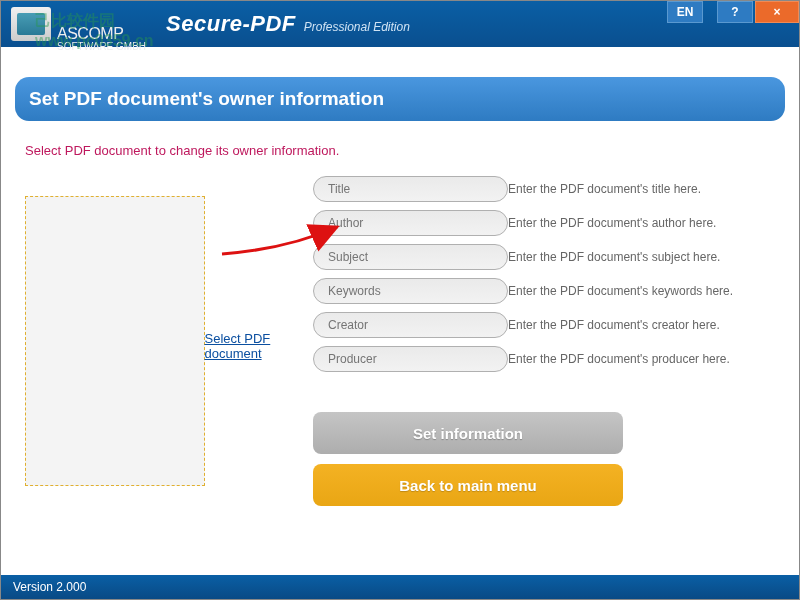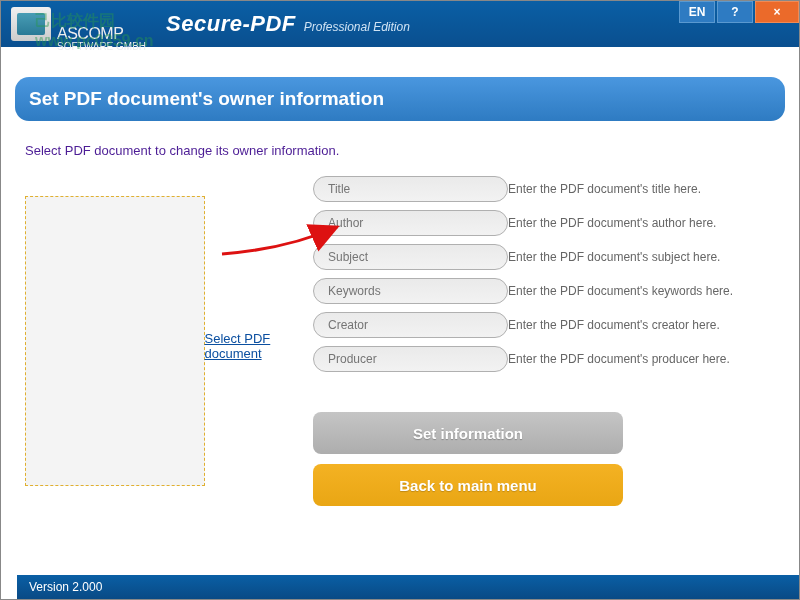--- a/index.html
+++ b/index.html
@@ -8,39 +8,39 @@
 .logo-block { display: flex; align-items: center; gap: 6px; height: 100%; }
 .logo-img { width: 40px; height: 34px; background: linear-gradient(#f0f0f0,#ccc); border-radius: 3px; position: relative; }
 .logo-img::after { content: ""; position: absolute; inset: 6px 6px 6px 6px; background: linear-gradient(#489db5,#2a7a96); border-radius: 2px; }
 .logo-text { font-size: 10px; line-height: 1; color: #eee; }
 .logo-text .brand { font-weight: normal; font-size: 16px; letter-spacing: -0.5px; margin-top: 30px; }
 .app-title { margin-left: 20px; display: flex; align-items: baseline; gap: 8px; }
 .app-title .main { font-size: 22px; font-style: italic; font-weight: 600; letter-spacing: 0.5px; }
 .app-title .edition { font-size: 12px; font-style: italic; color: #cfe3f4; }
 .title-spacer { flex: 1; }
 .title-btn { height: 22px; min-width: 36px; display: flex; align-items: center; justify-content: center; font-size: 12px; font-weight: bold; color: #fff; cursor: pointer; margin-top: -24px; }
-.title-btn.en { background: #2e7bc2; border: 1px solid #5a99d0; margin-right: 2px; padding: 0 8px; }
+.title-btn.en { background: #2e7bc2; border: 1px solid #5a99d0; margin-right: 14px; padding: 0 8px; }
 .title-btn.help { background: #2e7bc2; border: 1px solid #5a99d0; margin-right: 2px; width: 36px; }
 .title-btn.close { background: #eb6a2a; border: 1px solid #f08a54; width: 44px; }
 .section-header { margin: 30px 14px 0 14px; height: 44px; background: linear-gradient(#4a97df, #2e7bc2); display: flex; align-items: center; padding: 0 14px; color: #fff; font-size: 19px; font-weight: bold; border-radius: 14px; }
-.instruction { margin: 22px 24px 0 24px; color: #4c1d95; }
+.instruction { margin: 22px 24px 0 24px; color: #be185d; }
 .content { display: flex; padding: 18px 24px 0 24px; gap: 18px; }
 .left-col { width: 270px; display: flex; flex-direction: row; align-items: center; }
 .preview-box { width: 250px; height: 290px; border: 1.5px dashed #e0b030; background: #f4f4f4; }
 .select-link { margin-top: 10px; color: #0b4fa0; text-decoration: underline; font-size: 13px; cursor: pointer; }
 .right-col { flex: 1; display: flex; flex-direction: column; }
 .fields { display: flex; flex-direction: column; gap: 8px; }
 .field-row { display: flex; align-items: center; }
 .field-input { width: 195px; height: 26px; border: 1px solid #b0b0b0; border-radius: 13px; background: linear-gradient(#eaeaea,#f2f2f2); padding: 0 14px; color: #666; font-size: 12px; outline: none; }
 .field-hint { color: #666; font-size: 12px; flex: 1; line-height: 1.2; }
 .action-area { margin-top: 40px; display: flex; flex-direction: column; gap: 10px; align-items: flex-start; padding-left: 0; }
 .action-btn { width: 310px; height: 42px; border-radius: 8px; border: none; font-size: 15px; font-weight: bold; cursor: pointer; }
 .action-btn.primary { background: linear-gradient(#c5c5c5,#adadad); color: #fff; text-shadow: 0 1px 1px rgba(0,0,0,0.25); }
 .action-btn.secondary { background: linear-gradient(#f4b223,#e9a614); color: #fff; text-shadow: 0 1px 1px rgba(0,0,0,0.2); }
-.footer { position: absolute; bottom: 0; left: 16px; right: 0; height: 24px; background: linear-gradient(#0a5fa5,#094a85); color: #fff; font-size: 12px; display: flex; align-items: center; padding: 0 12px; }
+.footer { position: absolute; bottom: 0; left: 0; right: 0; height: 24px; background: linear-gradient(#0a5fa5,#094a85); color: #fff; font-size: 12px; display: flex; align-items: center; padding: 0 12px; }
 .arrow-annot { position: absolute; left: 216px; top: 198px; pointer-events: none; }
 .watermark { position: absolute; left: 34px; top: 10px; color: rgba(40,150,80,0.45); font-size: 16px; font-weight: bold; pointer-events: none; }
 </style>
 </head>
 <body>
 
 <div class="titlebar">
   <div class="logo-block">
     <div class="logo-img"></div>
     <div class="logo-text">

